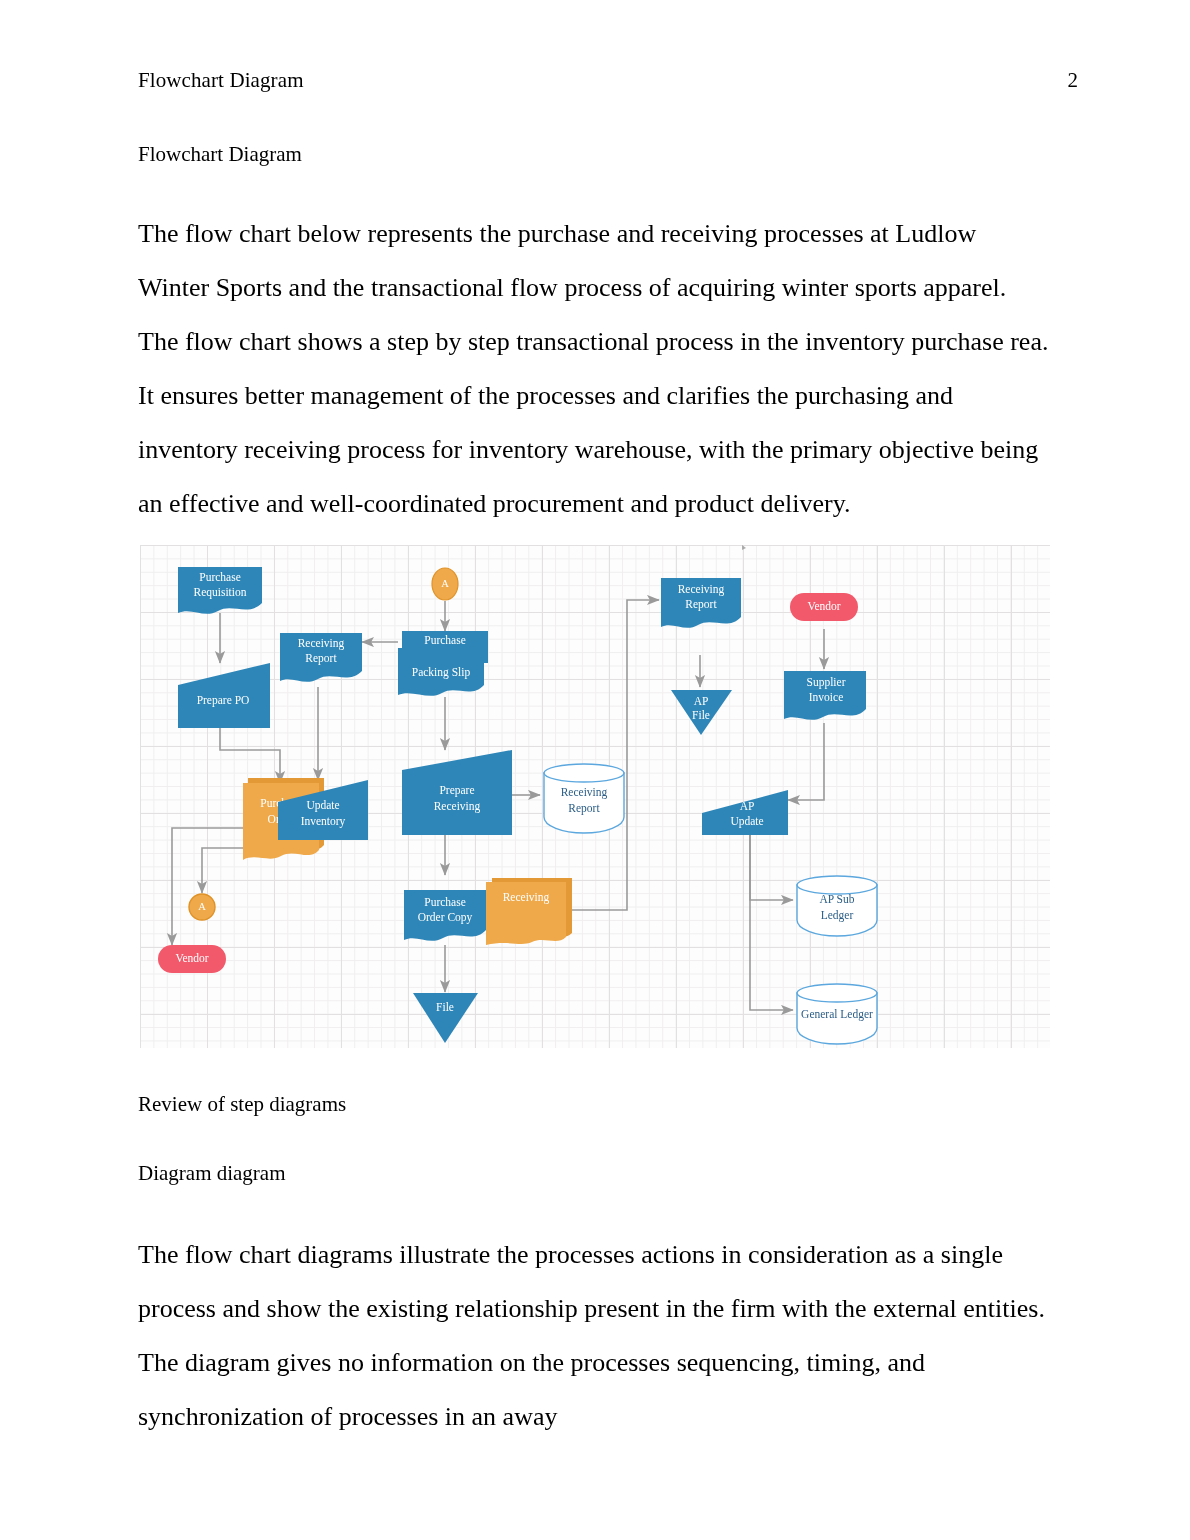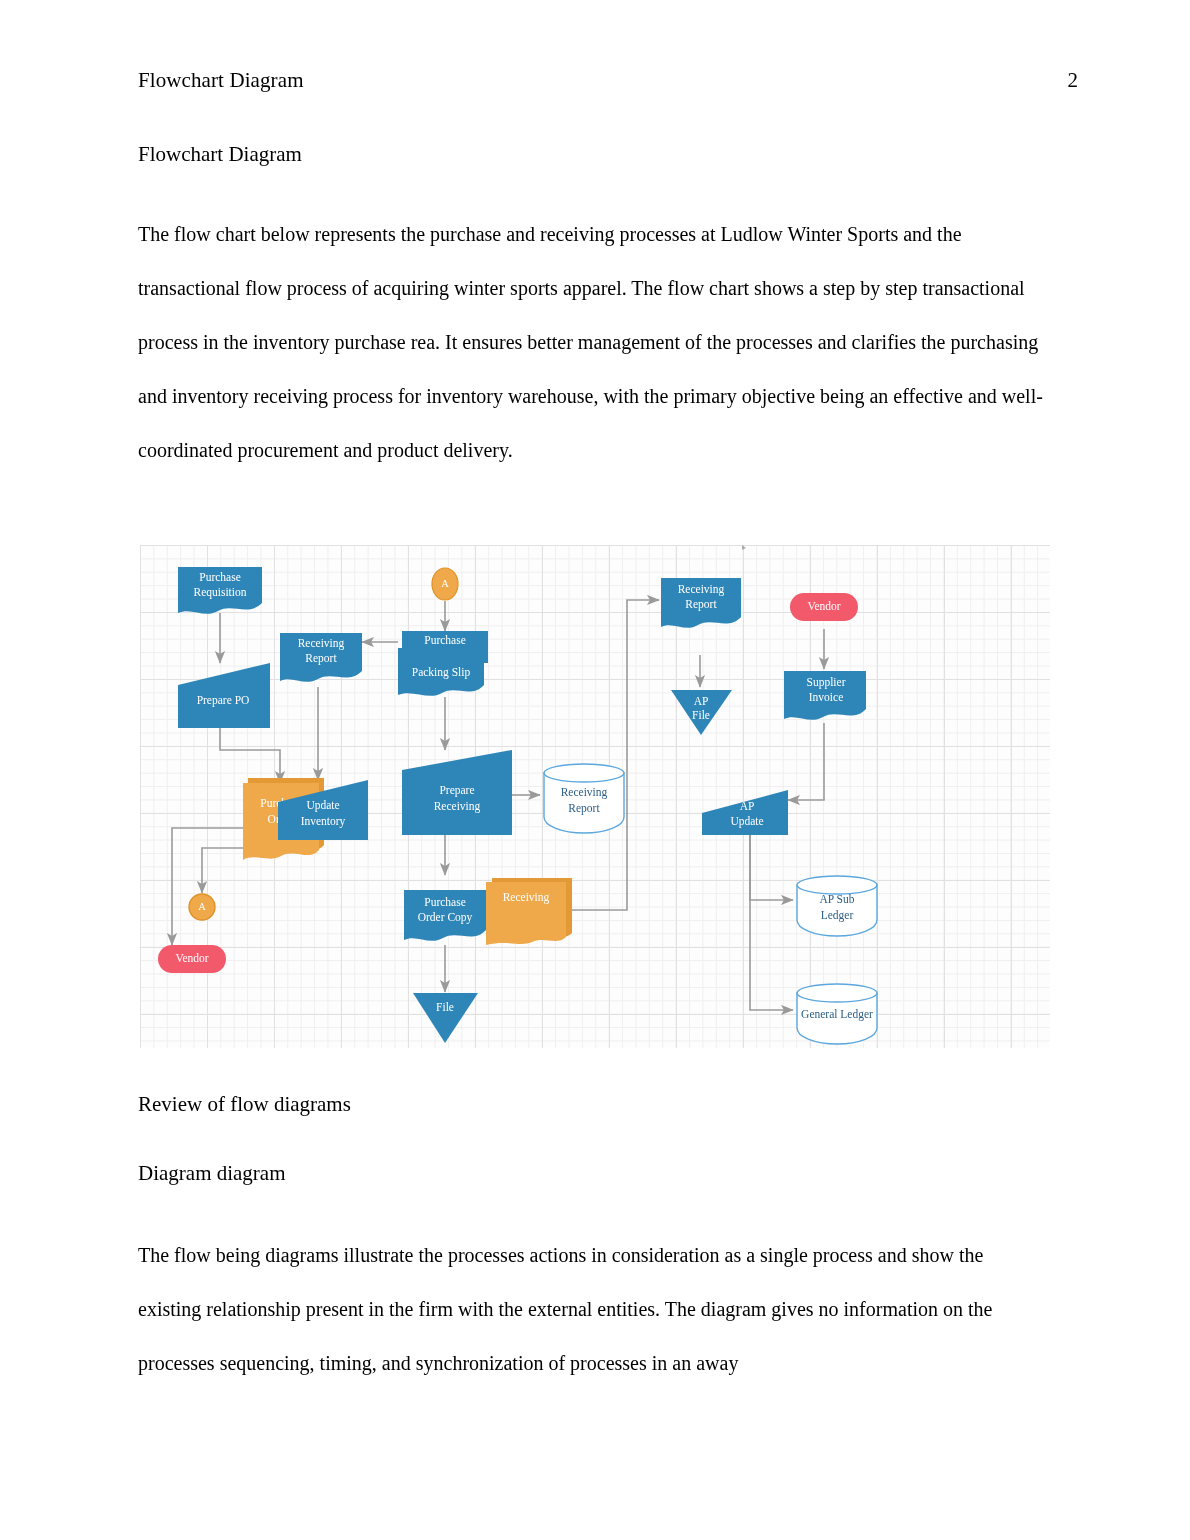--- a/index.html
+++ b/index.html
@@ -43,21 +43,21 @@
   .section-title {
     position: absolute;
     left: 138px;
     font-size: 21px;
     line-height: 1.2;
   }
   .para {
     position: absolute;
     left: 138px;
     width: 912px;
-    font-size: 20px;
+    font-size: 26px;
     line-height: 54px;
     text-align: left;
   }
 
   
   .chart-frame {
     position: absolute;
     left: 140px;
     top: 545px;
     width: 910px;
@@ -295,19 +295,19 @@
 
       <g>
         <path d="M657,448 V483 C657,492 675,499 697,499 C719,499 737,492 737,483 V448 Z" fill="#ffffff" stroke="#5BA7DE" stroke-width="1.4"></path>
         <ellipse cx="697" cy="448" rx="40" ry="9" fill="#ffffff" stroke="#5BA7DE" stroke-width="1.4"></ellipse>
         <text class="nodetext-dark" x="697" y="470">General Ledger</text>
       </g>
 
     </svg>
   </div>
 
-  <div class="section-title" style="top:1092px;">Review of flow diagrams</div>
+  <div class="section-title" style="top:1092px;">Review of step diagrams</div>
 
   <div class="section-title" style="top:1161px;">Diagram diagram</div>
 
-  <div class="para" style="top:1228px;">The flow being diagrams illustrate the processes actions in consideration as a single process and show the existing relationship present in the firm with the external entities. The diagram gives no information on the processes sequencing, timing, and synchronization of processes in an away</div>
+  <div class="para" style="top:1228px;">The flow chart diagrams illustrate the processes actions in consideration as a single process and show the existing relationship present in the firm with the external entities. The diagram gives no information on the processes sequencing, timing, and synchronization of processes in an away</div>
 
 </div>
 
 </body></html>

